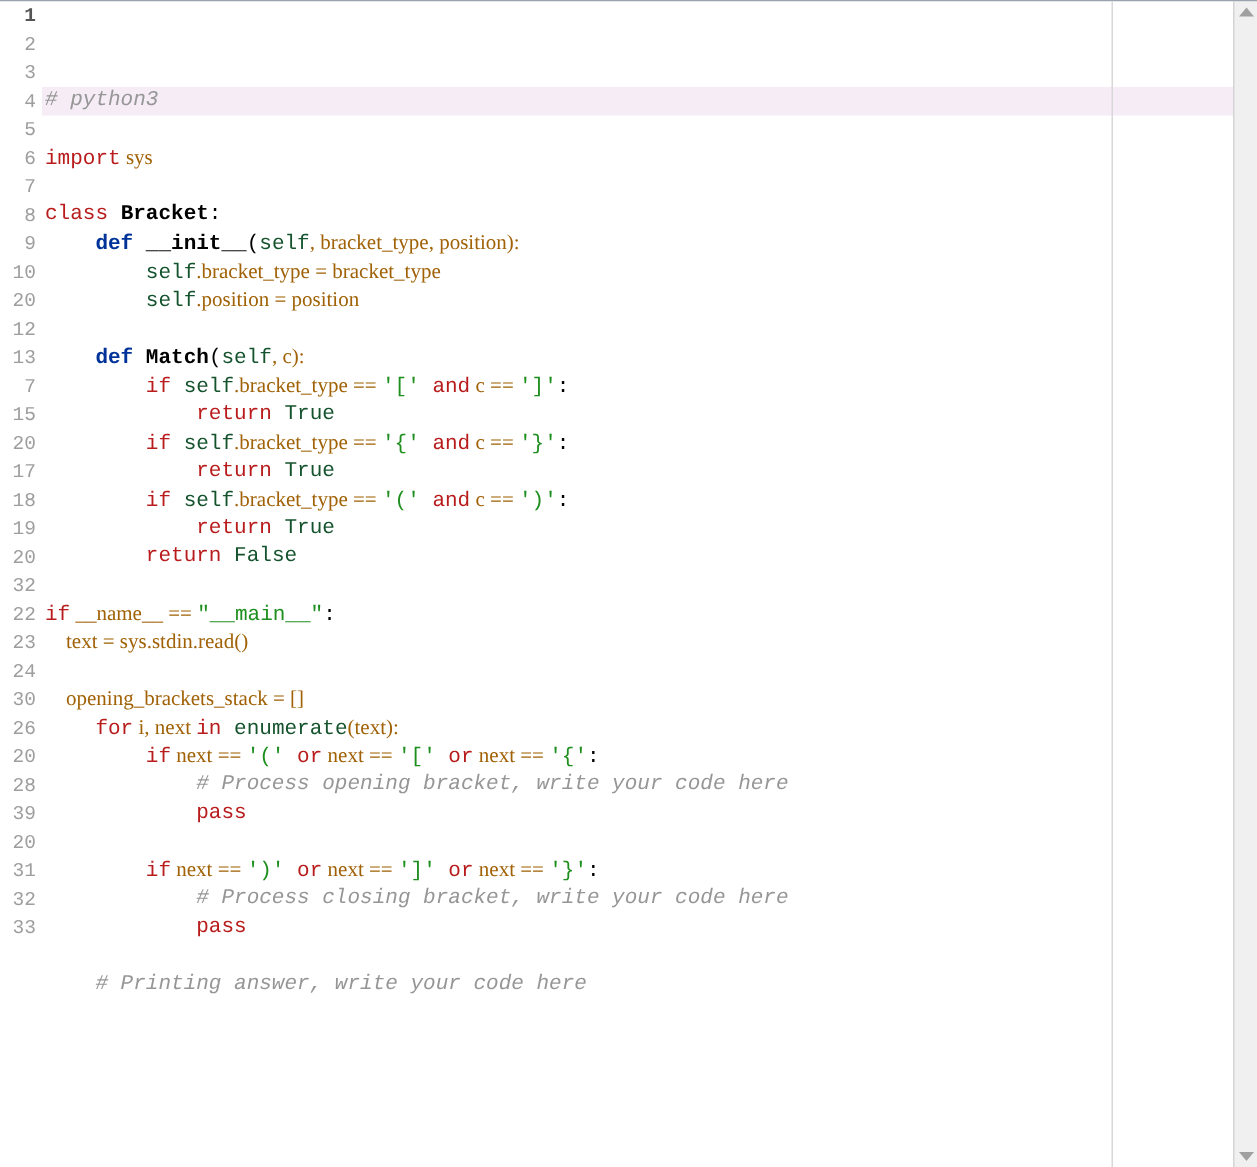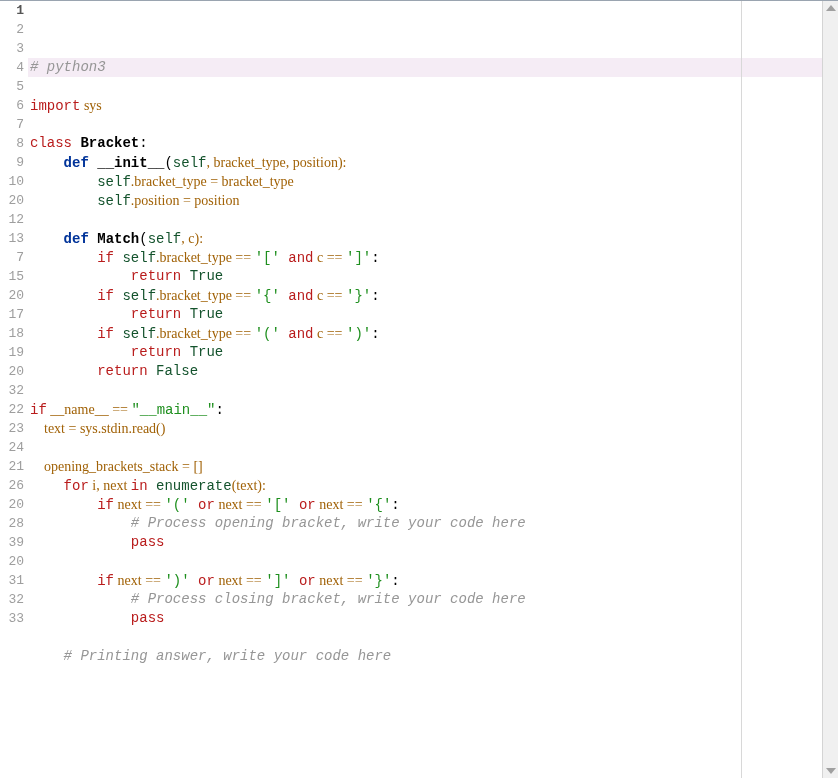--- a/index.html
+++ b/index.html
@@ -115,21 +115,21 @@
       <div class="line-num">15</div>
       <div class="line-num">20</div>
       <div class="line-num">17</div>
       <div class="line-num">18</div>
       <div class="line-num">19</div>
       <div class="line-num">20</div>
       <div class="line-num">32</div>
       <div class="line-num">22</div>
       <div class="line-num">23</div>
       <div class="line-num">24</div>
-      <div class="line-num">21</div>
+      <div class="line-num">30</div>
       <div class="line-num">26</div>
       <div class="line-num">20</div>
       <div class="line-num">28</div>
       <div class="line-num">39</div>
       <div class="line-num">20</div>
       <div class="line-num">31</div>
       <div class="line-num">32</div>
       <div class="line-num">33</div>
     </div>
   <div class="code-area" id="code-area">

